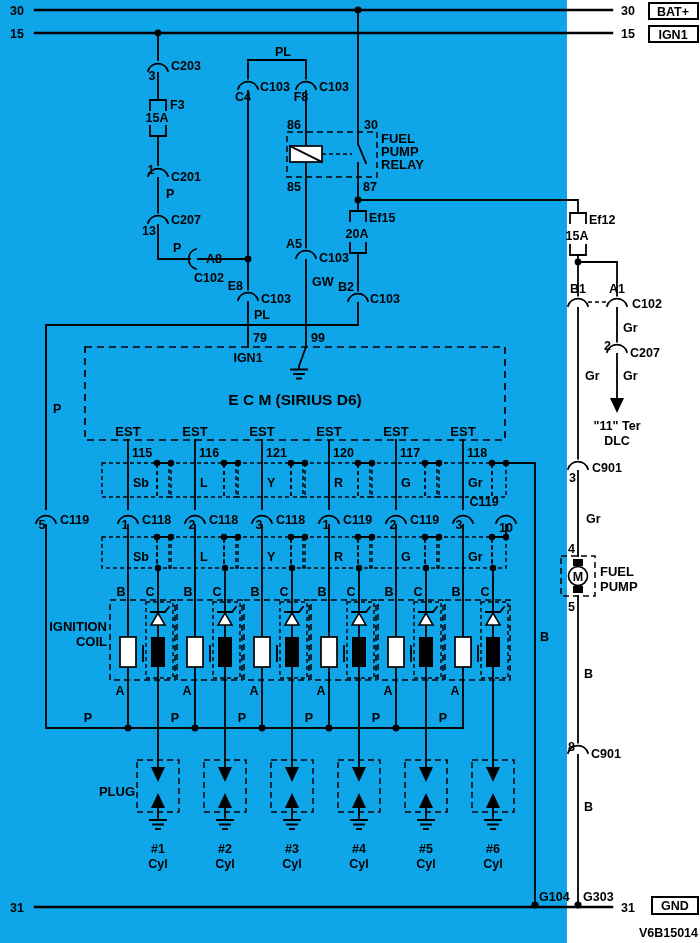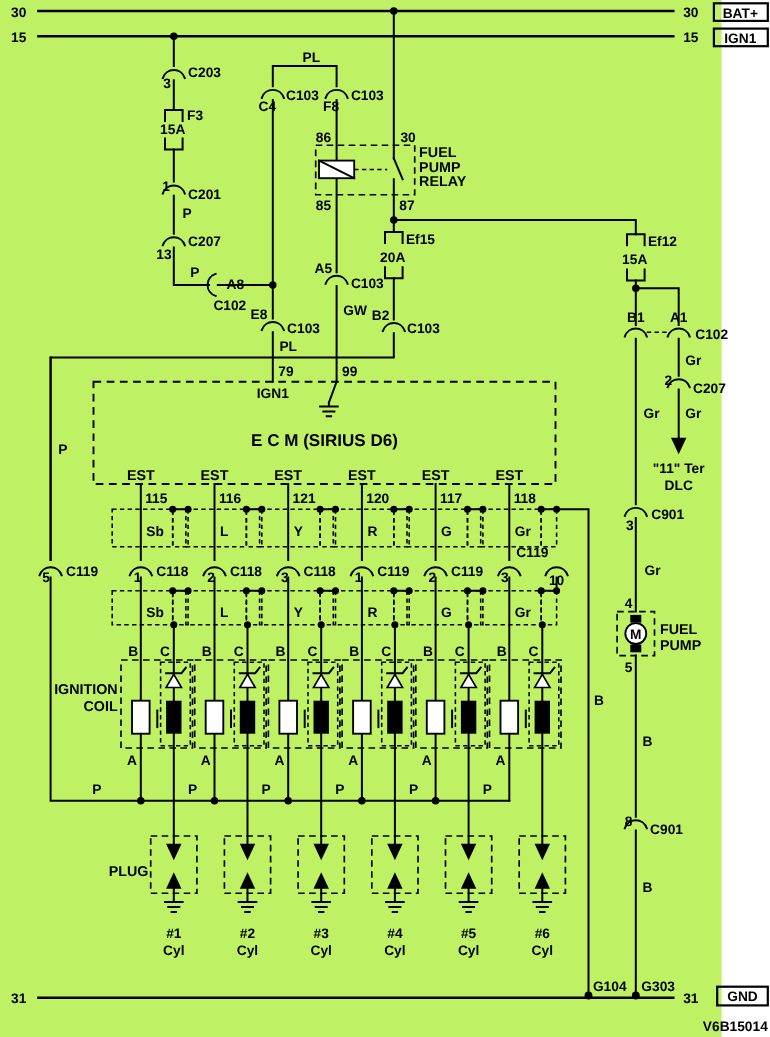--- a/index.html
+++ b/index.html
@@ -1,16 +1,16 @@
 <!DOCTYPE html>
 <html><head>
 <meta charset="utf-8">
 <style>
   html,body{margin:0;padding:0;background:#fff}
-  .page{width:656px;height:943px;background:#bef264;position:relative}
+  .page{width:567px;height:943px;background:#0ea5e9;position:relative}
   .w{stroke:#000;stroke-width:1.8;fill:none;stroke-linecap:square}
   .w2{stroke:#000;stroke-width:2.4;fill:none;stroke-linecap:square}
   .d{stroke:#000;stroke-width:1.5;fill:none;stroke-dasharray:6 4}
   .d2{stroke:#000;stroke-width:1.4;fill:none;stroke-dasharray:4 3}
   .blk{fill:#000;stroke:none}
   .box{fill:none;stroke:#000;stroke-width:2}
   .t{font:bold 12.5px "Liberation Sans",sans-serif;fill:#000}
   .tt{font:bold 13px "Liberation Sans",sans-serif;fill:#000}
   .big{font:bold 15.5px "Liberation Sans",sans-serif;fill:#000}
   .mid{text-anchor:middle}

